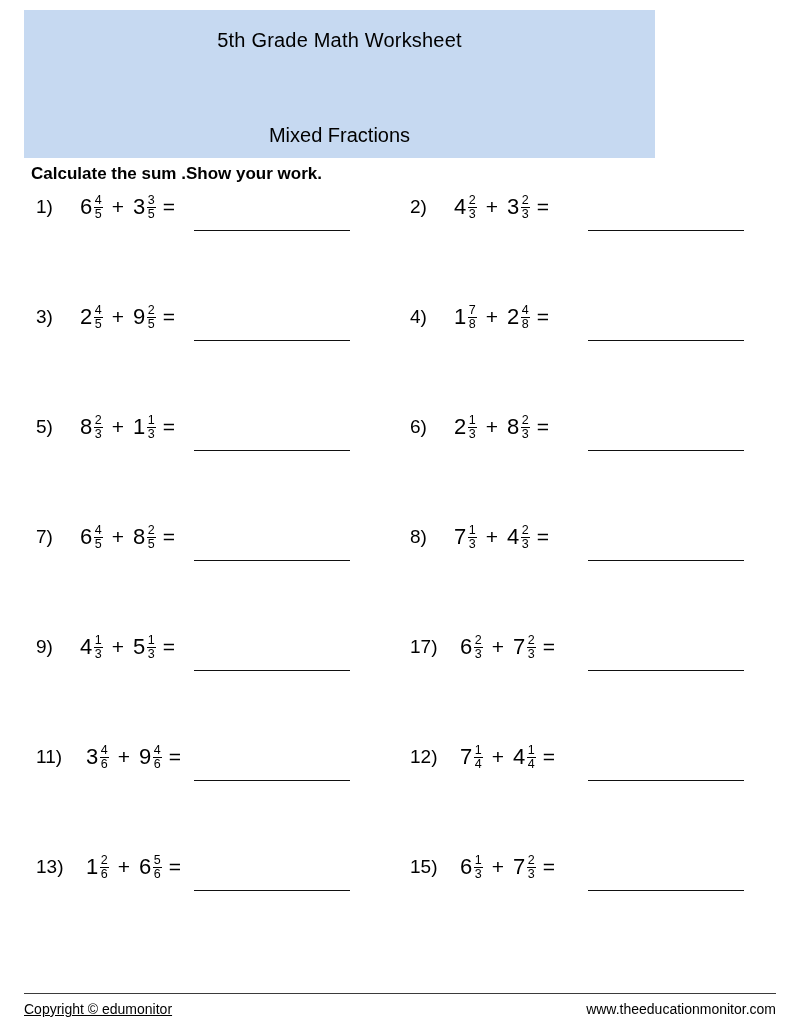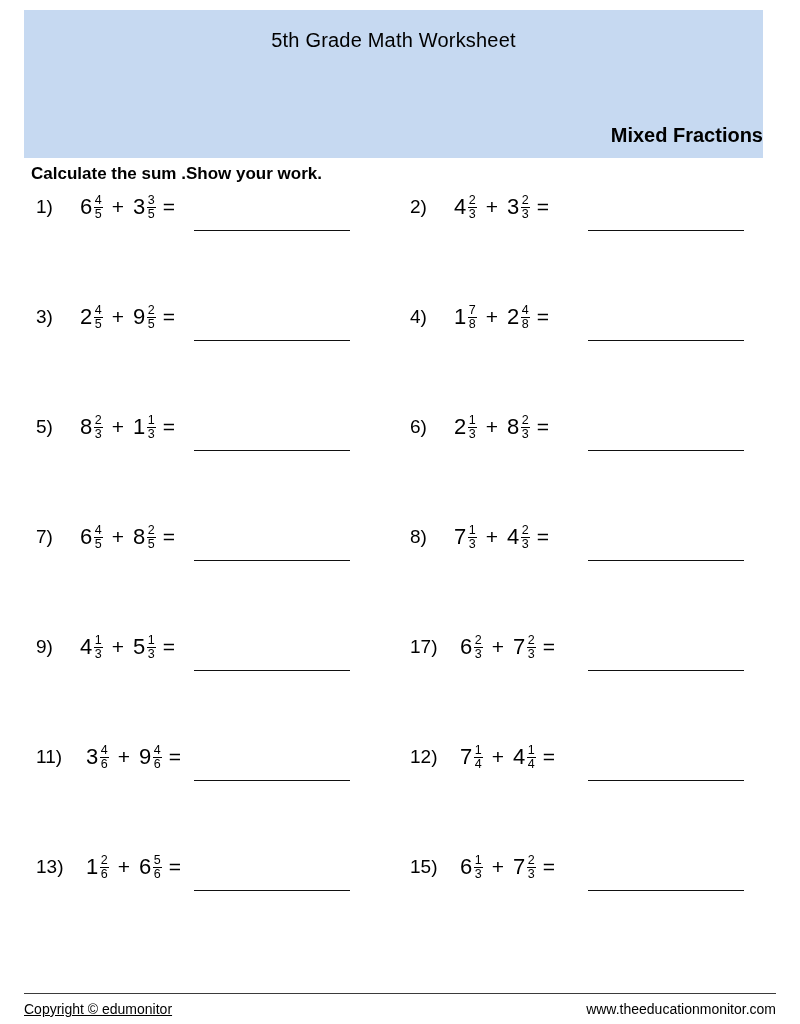--- a/index.html
+++ b/index.html
@@ -14,21 +14,21 @@
     font-family: "Liberation Sans", sans-serif;
     color: #000000;
     overflow: hidden;
   }
 
   
   .header-band {
     position: absolute;
     left: 24px;
     top: 10px;
-    width: 739px;
+    width: 631px;
     height: 148px;
     background: #c6d9f1;
     box-sizing: border-box;
   }
   .worksheet-title {
     position: absolute;
     top: 18px;
     left: 0;
     width: 100%;
     text-align: center;
@@ -56,24 +56,23 @@
     height: 0;
   }
   .line-name { left: 85px; top: 25px; width: 362px; }
   .line-date { left: 516px; top: 25px; width: 240px; }
 
   .topic-title {
     position: absolute;
     top: 113px;
     left: 0;
     width: 100%;
-    text-align: right;
+    text-align: center;
     font-size: 20px;
     line-height: 24px;
-    font-weight: bold;
   }
 
   
   .instruction {
     position: absolute;
     left: 31px;
     top: 163px;
     font-size: 17px;
     line-height: 22px;
     font-weight: bold;

